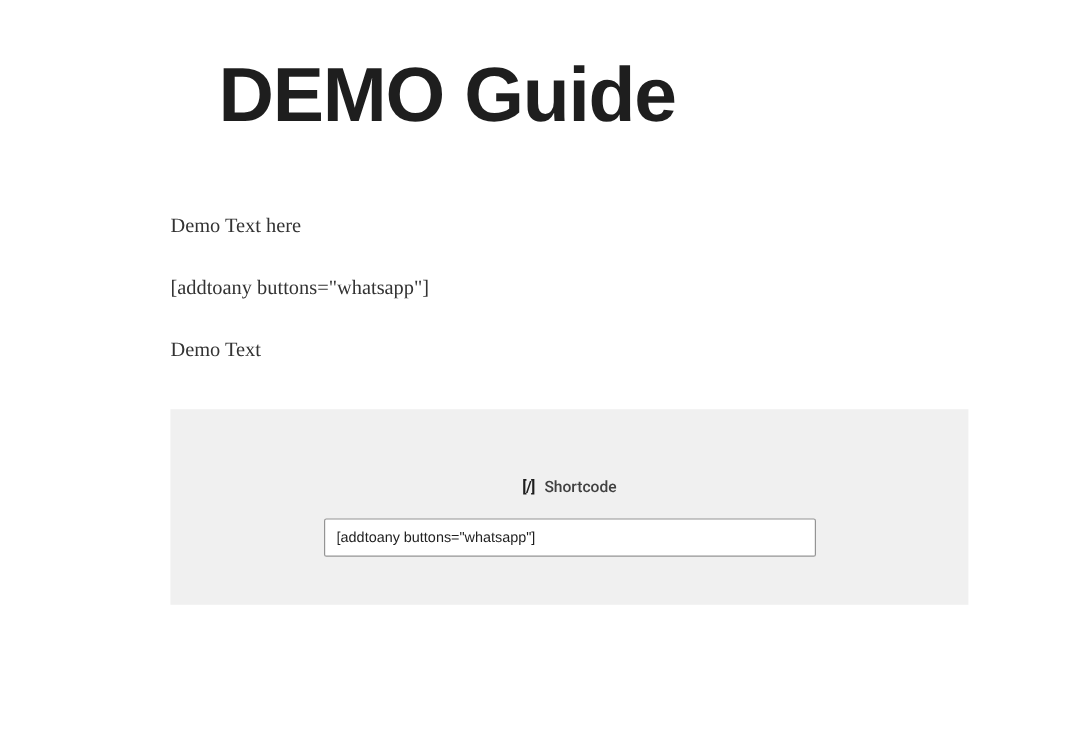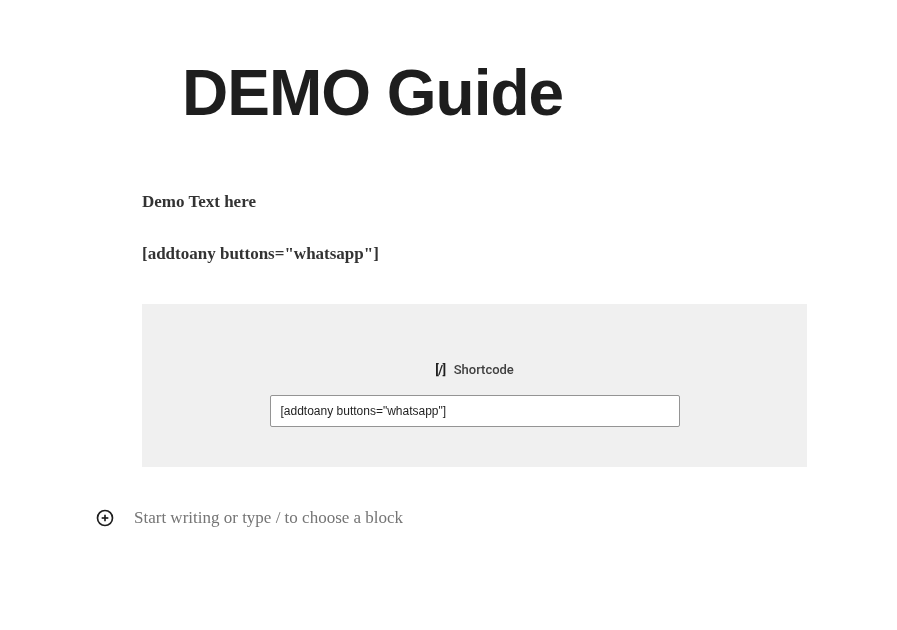--- a/index.html
+++ b/index.html
@@ -10,39 +10,38 @@
     body {
       font-family: -apple-system, BlinkMacSystemFont, "Segoe UI", Roboto, Helvetica, Arial, sans-serif;
       background: #ffffff;
       width: 897px;
       height: 630px;
       padding: 0;
       position: relative;
     }
     .content-area {
       padding-left: 142px;
-      padding-top: 56px;
+      padding-top: 42px;
       padding-right: 90px;
     }
     .page-title {
       font-size: 64px;
       font-weight: 900;
       color: #1e1e1e;
       letter-spacing: -1px;
       margin-bottom: 60px;
       margin-left: 40px;
       font-family: -apple-system, BlinkMacSystemFont, "Segoe UI", Helvetica, Arial, sans-serif;
     }
     .paragraph-block {
       font-family: Georgia, "Times New Roman", serif;
       font-size: 17px;
       color: #333;
       margin-bottom: 28px;
       line-height: 1.4;
-      font-weight: bold;
     }
     .shortcode-block {
       background: #f0f0f0;
       margin-top: 38px;
       padding: 28px 60px 40px 60px;
     }
     .shortcode-header {
       display: flex;
       align-items: center;
       justify-content: center;
@@ -107,33 +106,24 @@
 <body>
 
 <div class="content-area">
 
   <h1 class="page-title">DEMO Guide</h1>
 
   <p class="paragraph-block">Demo Text here</p>
 
   <p class="paragraph-block"> [addtoany buttons="whatsapp"]</p>
 
+  <p class="paragraph-block">Demo Text</p>
 
   <div class="shortcode-block">
     <div class="shortcode-header">
       <span class="shortcode-icon">[/]</span>
       <span class="shortcode-label">Shortcode</span>
     </div>
     <input type="text" class="shortcode-input" value="[addtoany buttons=&quot;whatsapp&quot;]" style="">
   </div>
 
-  <div class="block-appender">
-    <div class="add-icon-wrapper">
-      <svg class="add-icon" viewBox="0 0 24 24" fill="none" stroke="#1e1e1e" stroke-width="2">
-        <circle cx="12" cy="12" r="9"></circle>
-        <line x1="12" y1="8" x2="12" y2="16"></line>
-        <line x1="8" y1="12" x2="16" y2="12"></line>
-      </svg>
-    </div>
-    <input type="text" class="appender-placeholder" placeholder="Start writing or type / to choose a block" style="">
-  </div>
 
 </div>
 
 </body></html>

